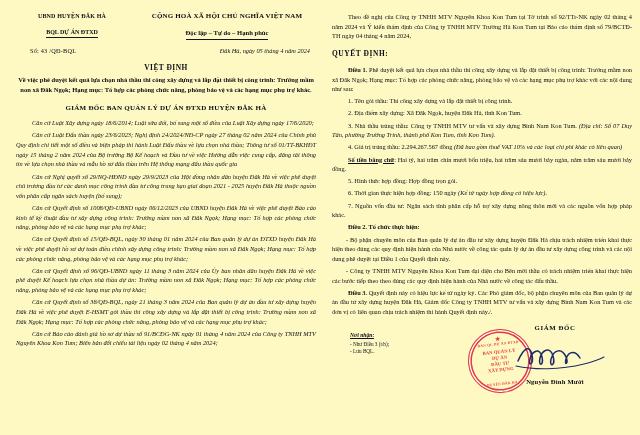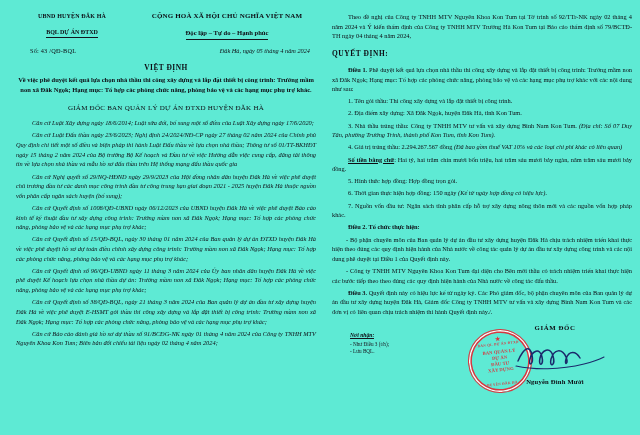--- a/index.html
+++ b/index.html
@@ -4,21 +4,21 @@
 <style>
   html, body {
     margin: 0;
     padding: 0;
     background: #ffffff;
   }
   .page {
     position: relative;
     width: 640px;
     height: 435px;
-    background: #5eead4;
+    background: #fef9c3;
     overflow: hidden;
     font-family: "Liberation Serif", "DejaVu Serif", serif;
     color: #0d0d14;
   }
   .col {
     position: absolute;
     top: 0;
     width: 300px;
     height: 435px;
     padding: 12px 0 0 0;
@@ -78,21 +78,21 @@
     text-align: center;
     font-size: 6.5px;
     font-weight: bold;
     line-height: 1.5;
     margin-top: 3px;
     padding: 0 2px;
   }
   .title-authority {
     text-align: center;
     font-size: 7.0px;
-    font-weight: normal;
+    font-weight: bold;
     letter-spacing: 0.25px;
     margin-top: 10px;
     margin-bottom: 6px;
   }
   .title-decide {
     text-align: left;
     font-size: 7.4px;
     font-weight: bold;
     letter-spacing: 0.6px;
     margin-top: 8px;

